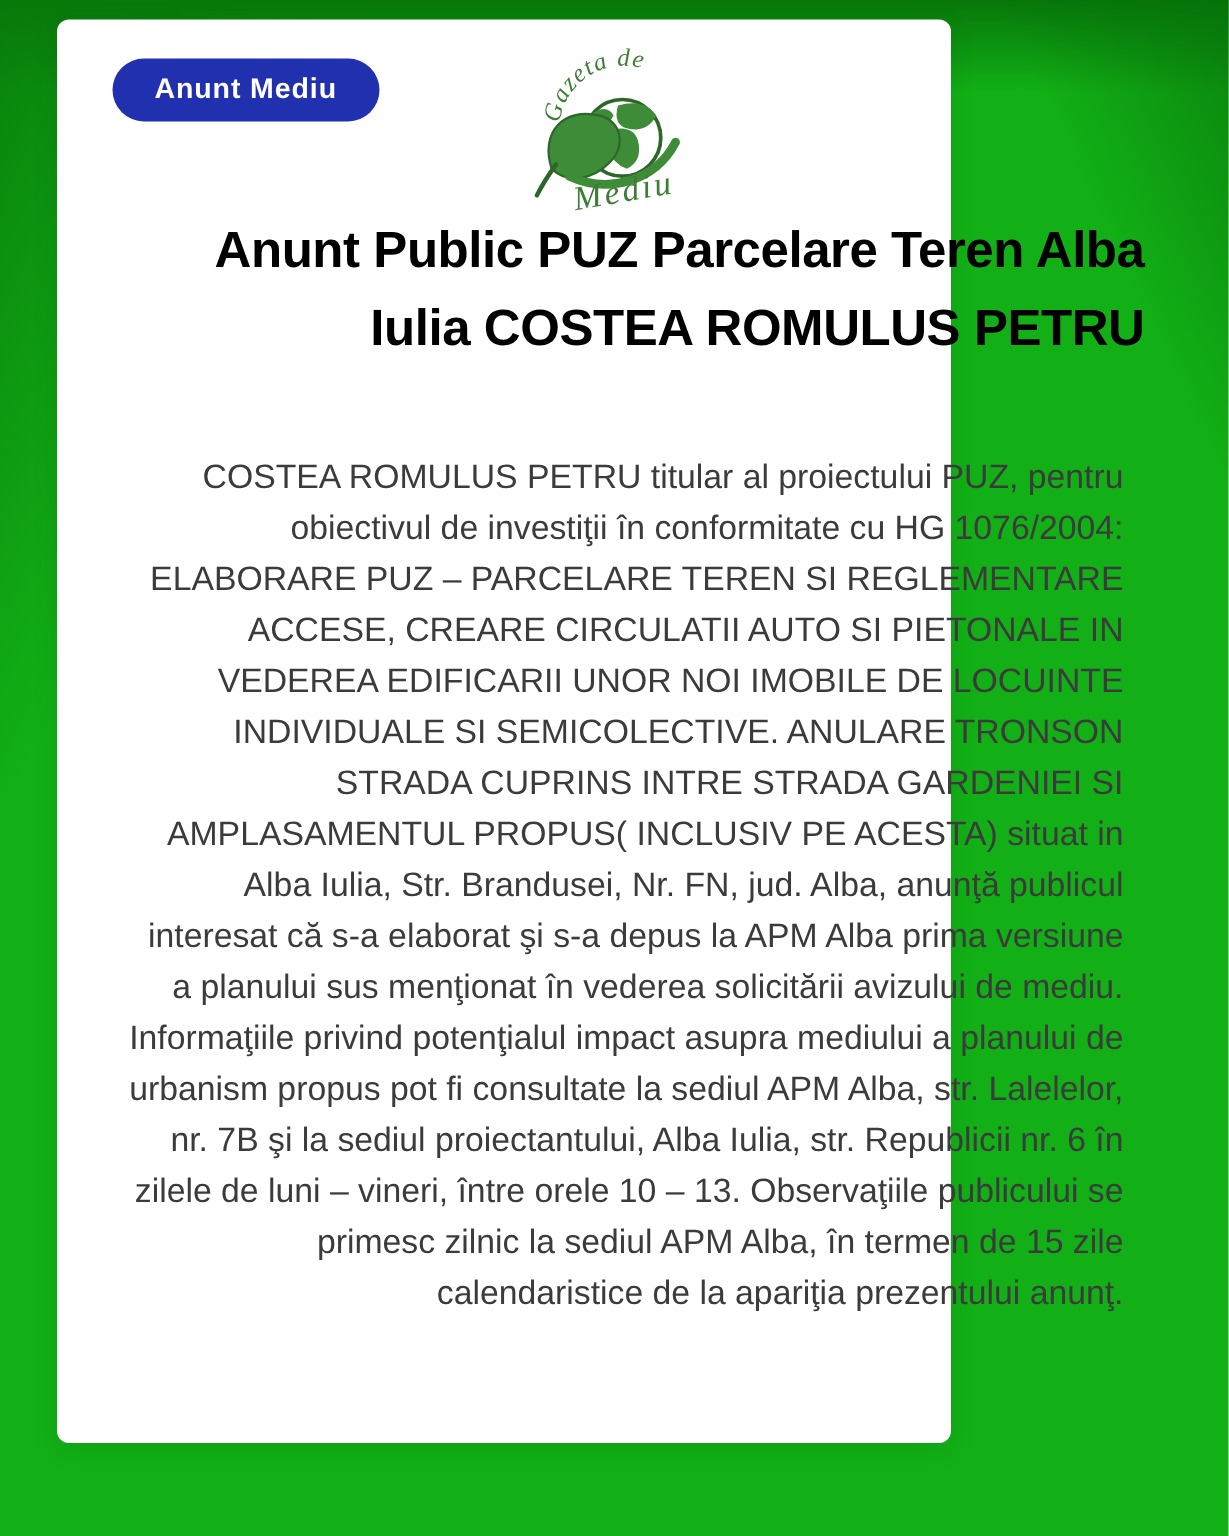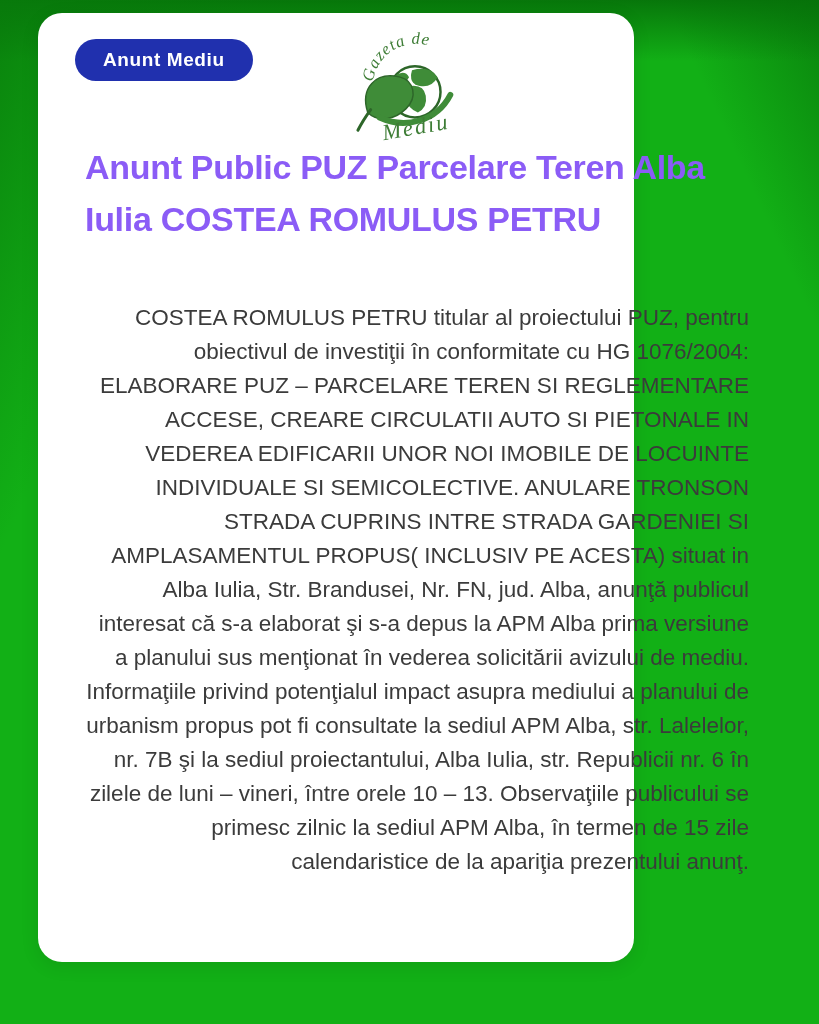--- a/index.html
+++ b/index.html
@@ -16,21 +16,21 @@
       #12b016;
   }
 
   .card {
     position: absolute;
     left: 38px;
     top: 13px;
     width: 596px;
     height: 949px;
     background: #ffffff;
-    border-radius: 24px;
+    border-radius: 8px;
     box-shadow: 0 4px 18px rgba(0,0,0,0.10);
   }
 
   .badge {
     position: absolute;
     left: 37px;
     top: 26px;
     background: #2030ae;
     color: #ffffff;
     font-size: 19px;
@@ -51,25 +51,26 @@
     height: 118px;
     cursor: pointer;
   }
 
   .headline {
     position: absolute;
     left: 47px;
     top: 128px;
     width: 678px;
     margin: 0;
-    color: #8b5cf6;
+    color: #000000;
     font-size: 34px;
     line-height: 52px;
     font-weight: 800;
     letter-spacing: -0.3px;
+    text-align: right;
   }
 
   .body-text {
     position: absolute;
     left: 47px;
     top: 288px;
     width: 664px;
     margin: 0;
     color: #3b3b3b;
     font-size: 22.5px;

